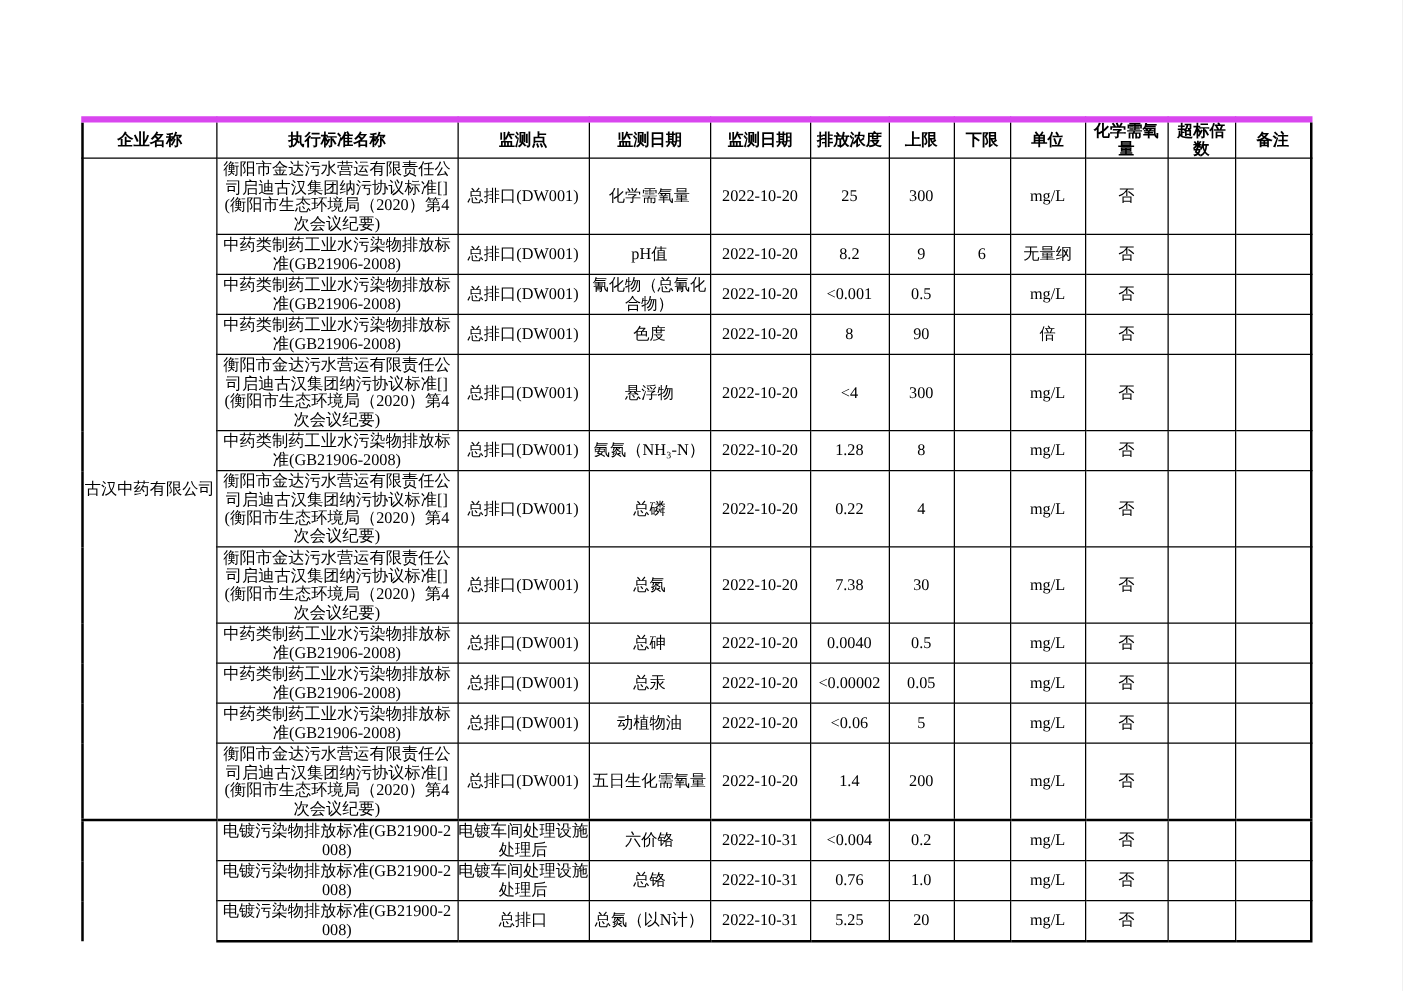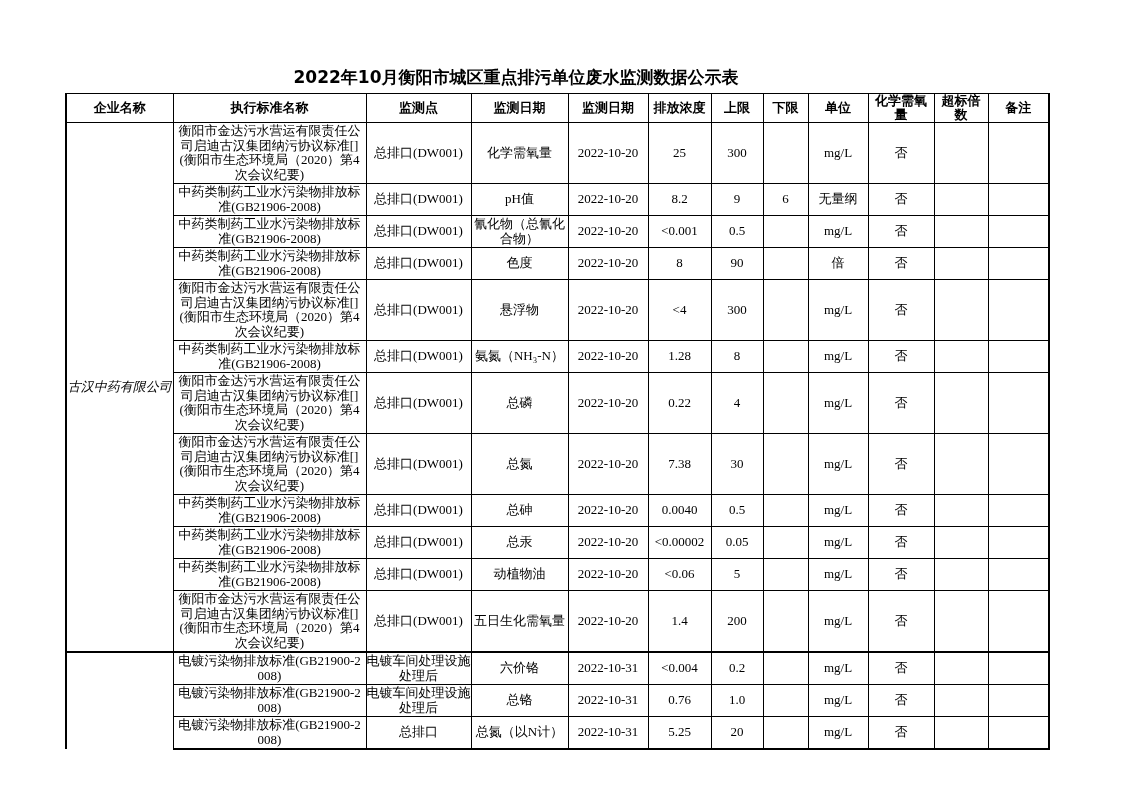--- a/index.html
+++ b/index.html
@@ -20,21 +20,21 @@
     font-family:"DejaVu Sans","Liberation Sans",sans-serif;
     white-space:nowrap;
   }
   table.tbl {
     position:absolute;
     left:65px; top:93px;
     width:983px;
     border-collapse:collapse;
     table-layout:fixed;
     border:2px solid #000;
-    border-top:1px solid #d946ef;
+    border-top:5px solid #d946ef;
     border-bottom:none;
   }
   .tbl th, .tbl td {
     border:1px solid #000;
     text-align:center;
     vertical-align:middle;
     padding:1px 2px;
     font-size:13px;
     line-height:14.5px;
     word-break:break-all;
@@ -42,29 +42,28 @@
   }
   .tbl th {
     font-weight:bold;
     height:14px;
     padding:0 1px;
     line-height:14px;
   }
   .tbl tr.group-start td { border-top:2px solid #000; }
   .tbl tbody tr:last-child td { border-bottom:2px solid #000; }
   .tbl td.company-open { border-bottom:none; }
-  .tbl td.cell-company { padding:1px 0;font-style:italic; }
+  .tbl td.cell-company { padding:1px 0; }
   .tbl td.cell-point { padding:1px 0;font-family:Liberation Serif, serif; }
   .tbl td.cell-date { letter-spacing:0px; }
 </style>
 </head>
 <body>
 
 <div class="page">
-  <div class="title">2022年10月衡阳市城区重点排污单位废水监测数据公示表</div>
 
   <table class="tbl">
     <colgroup>
       <col style="width:107px">
         <col style="width:193px">
         <col style="width:105px">
       <col style="width:97px">
         <col style="width:80px">
         <col style="width:63px">
       <col style="width:52px">

